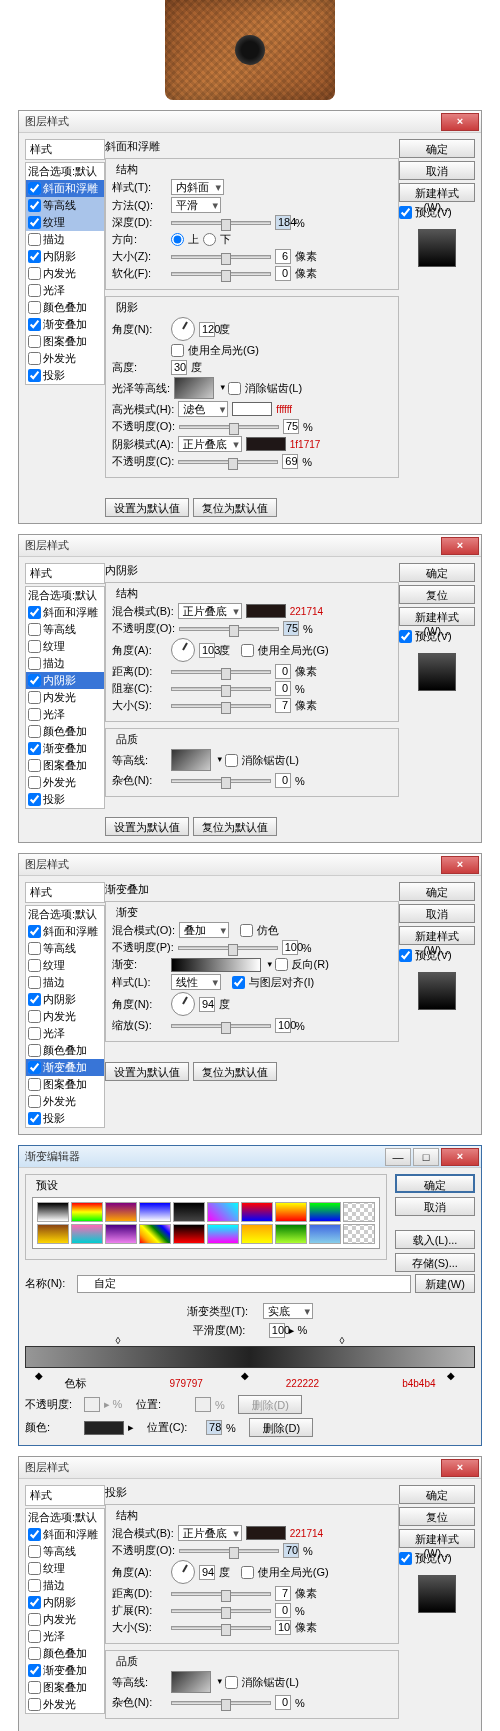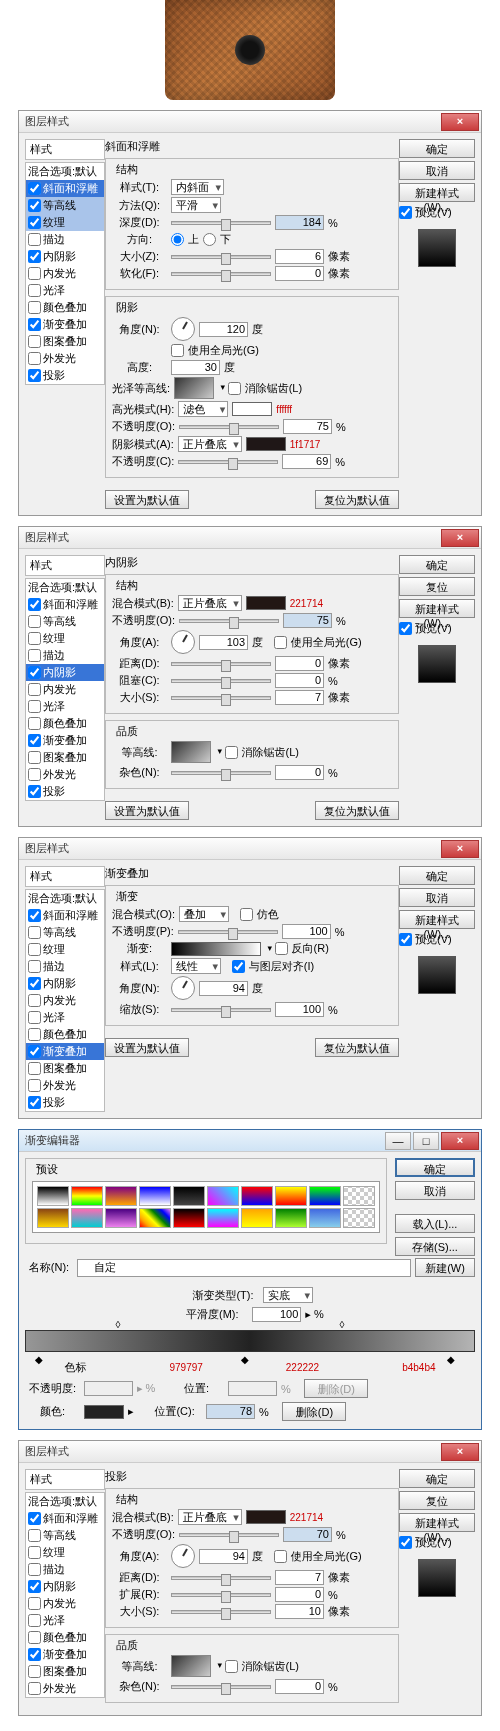--- a/index.html
+++ b/index.html
@@ -16,33 +16,33 @@
 .sidebar{width:80px}
 .side-hdr{border:1px solid #bbb;background:#fff;padding:2px 4px;margin-bottom:2px}
 .side-list{border:1px solid #bbb;background:#fff;padding:0}
 .side-item{padding:1px 2px;display:flex;align-items:center;gap:2px;font-size:10px}
 .side-item.sel{background:#3875d7;color:#fff}
 .side-item input{margin:0}
 .center{flex:1}
 .fieldset{border:1px solid #bbb;padding:4px 6px 6px;margin-bottom:6px;background:#f0f0f0}
 .fieldset>.legend{margin-top:-10px;background:#f0f0f0;display:inline-block;padding:0 4px}
 .row{display:flex;align-items:center;gap:4px;margin:2px 0;font-size:10px}
-.row label{min-width:55px;text-align:center;color:#000}
+.row label{min-width:55px;text-align:left;color:#000}
 .combo{background:#fff;border:1px solid #999;padding:0 14px 0 4px;height:16px;line-height:14px;position:relative;min-width:50px;display:inline-block}
 .combo::after{content:"▾";position:absolute;right:2px;top:0;color:#555}
-.num{background:#fff;border:1px solid #999;width:49px;height:15px;padding:0 2px;text-align:right}
+.num{background:#fff;border:1px solid #999;width:16px;height:15px;padding:0 2px;text-align:right}
 .slider{flex:1;max-width:100px;height:4px;background:linear-gradient(#bbb,#eee);border:1px solid #999;position:relative}
 .slider::after{content:"";position:absolute;left:50%;top:-3px;width:8px;height:10px;background:#ddd;border:1px solid #888}
 .swatch{width:40px;height:14px;border:1px solid #666;background:#000}
 .redtxt{color:#c00;font-size:10px}
 .dial{width:24px;height:24px;border:1px solid #888;border-radius:50%;background:#fff;display:inline-block;position:relative}
 .dial::after{content:"";position:absolute;left:50%;top:50%;width:2px;height:8px;background:#333;transform-origin:bottom;transform:translate(-50%,-100%) rotate(30deg)}
 .contour{width:40px;height:22px;border:1px solid #888;background:linear-gradient(135deg,#333 0%,#ccc 100%);display:inline-block;position:relative}
 .contour::after{content:"▾";position:absolute;right:-12px;top:4px;font-size:9px}
-.btnrow{display:flex;gap:4px;justify-content:space-between;margin-top:12px}
+.btnrow{display:flex;gap:4px;justify-content:flex-start;margin-top:20px}
 .btn{background:linear-gradient(#fdfdfd,#e0e0e0);border:1px solid #888;padding:2px 8px;min-width:64px;text-align:center;height:19px;line-height:14px}
 .rightcol{width:76px;display:flex;flex-direction:column;gap:3px;align-items:stretch}
 .rightcol .btn{min-width:74px}
 .preview{width:38px;height:38px;background:linear-gradient(#555,#000);border:1px solid #555;margin:6px auto}
 .chk{display:flex;align-items:center;gap:3px;font-size:10px}
 .gradbar{height:14px;border:1px solid #666;background:linear-gradient(90deg,#000,#fff);min-width:90px;position:relative}
 .gradbar::after{content:"▾";position:absolute;right:-12px;top:0;font-size:9px}
 .ge-presets{border:1px solid #999;background:#fff;padding:4px;margin:4px 0;display:grid;grid-template-columns:repeat(10,1fr);gap:2px}
 .ge-presets div{height:20px;border:1px solid #aaa}
 .big-grad{height:22px;border:1px solid #333;background:linear-gradient(90deg,#979797,#222 50%,#b4b4b4);margin:6px 0;position:relative}

